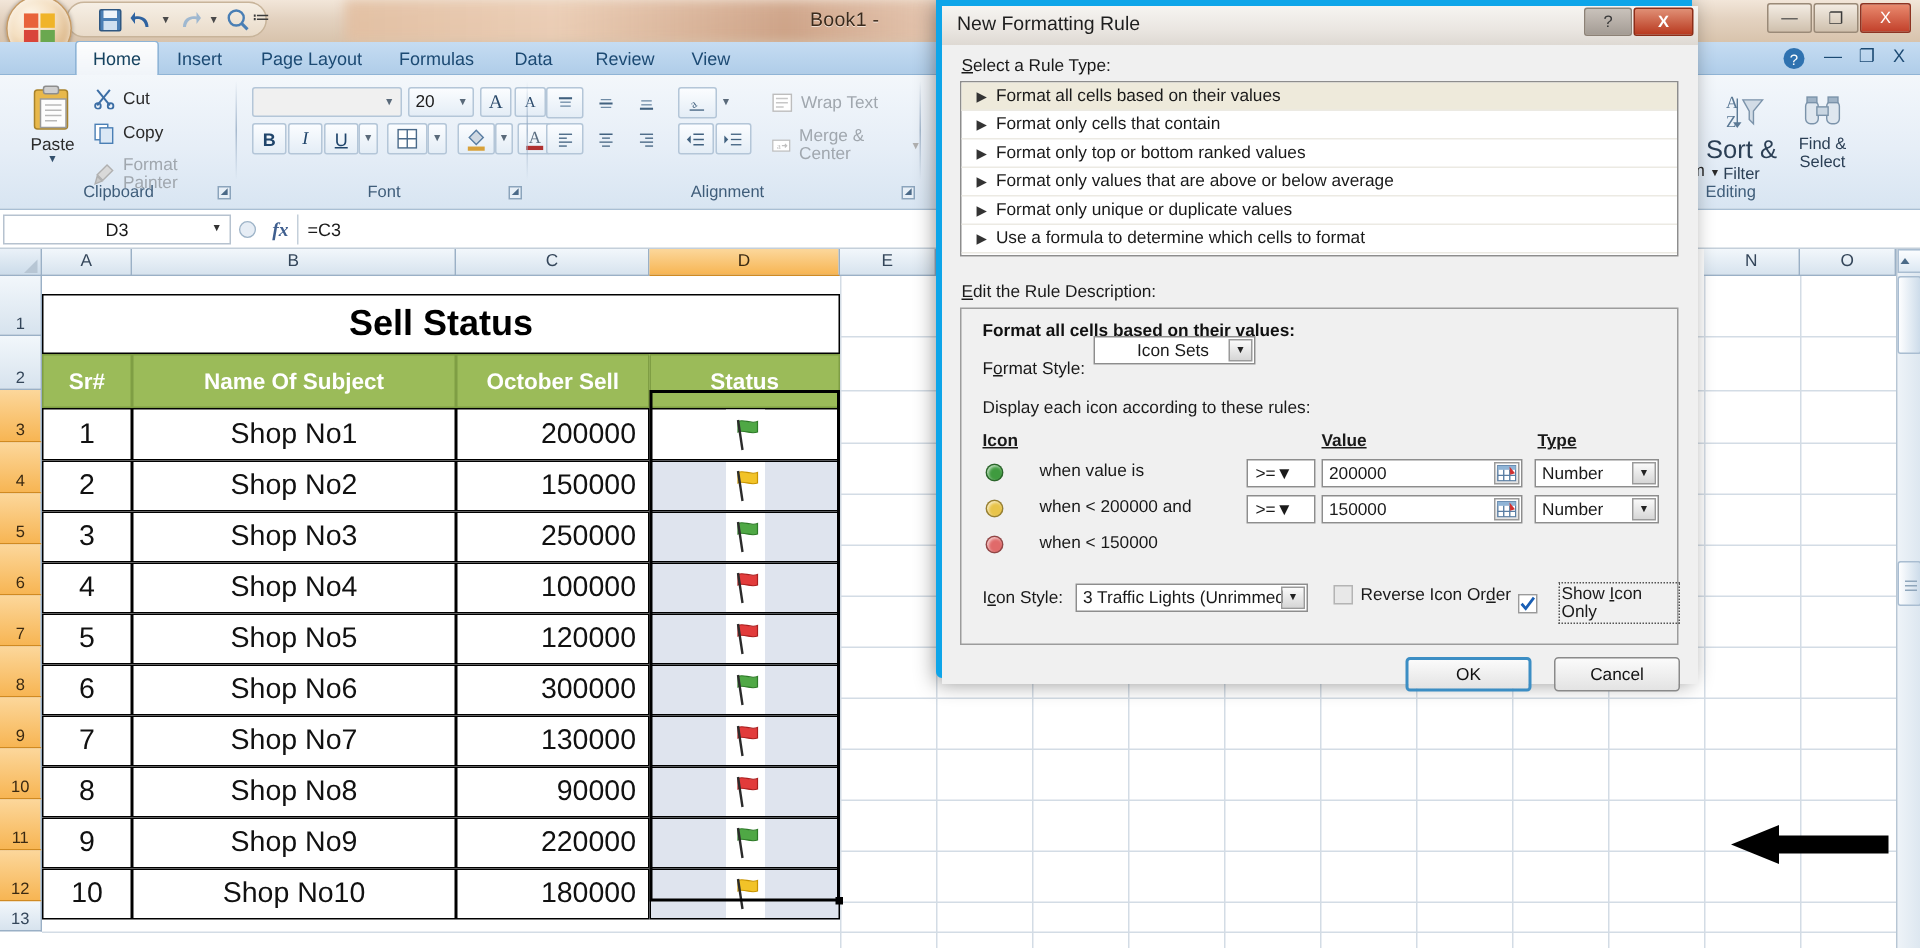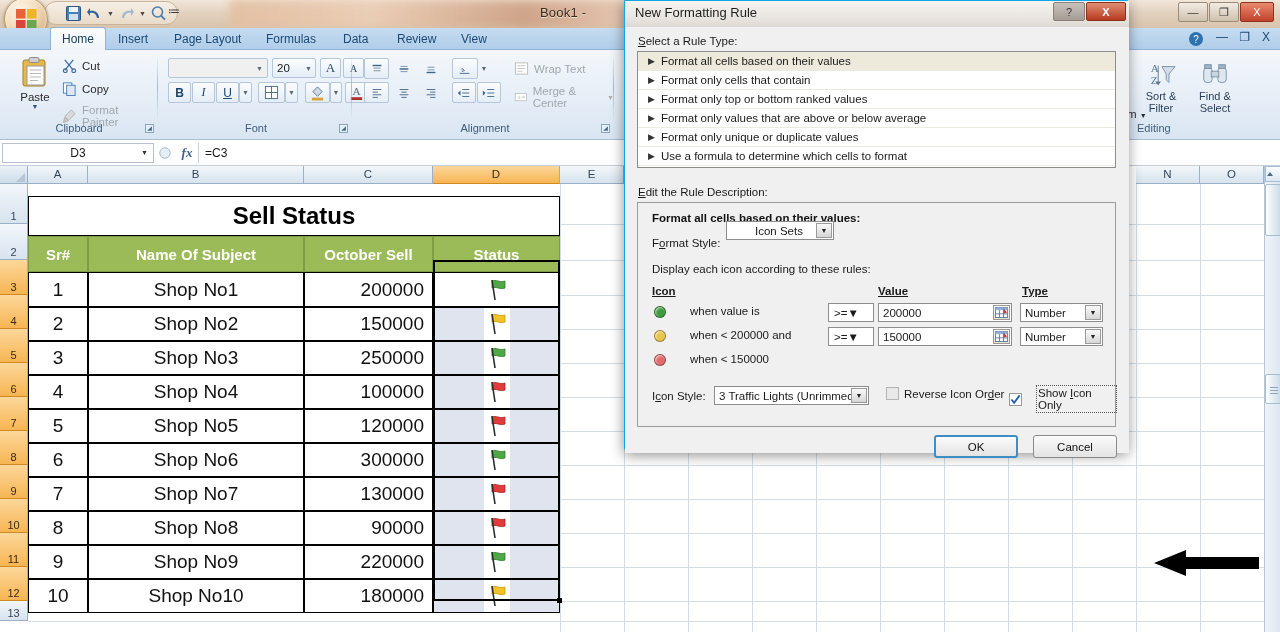--- a/index.html
+++ b/index.html
@@ -177,21 +177,21 @@
     position:absolute; right:0; top:166px; width:16px; height:466px;
     background:linear-gradient(90deg,#eef3f8,#dde7f0); border-left:1px solid #b7c6d4;
   }
   .vscroll .up { position:absolute; top:0; width:16px; height:16px; background:linear-gradient(180deg,#fbfdff,#dce8f3); border:1px solid #a9bdd1; }
   .vscroll .thumb { position:absolute; top:18px; width:16px; height:52px; background:linear-gradient(90deg,#fdfeff,#cddcea); border:1px solid #a9bdd1; border-radius:2px;}
   .vscroll .grip { position:absolute; left:4px; width:8px; height:1px; background:#8fa6bb;}
 
   
   #dialog {
     position:absolute; left:624px; top:0px; width:504px; height:452px;
-    background:#f0f0f0; border:1px solid #0ea5e9;
+    background:#f0f0f0; border:4px solid #0ea5e9;
     border-radius:0 0 4px 4px;
     box-shadow:0 3px 14px rgba(0,0,0,.45);
     z-index:50;
   }
   #dialog .dtitle-bar {
     position:absolute; left:0; top:0; width:504px; height:26px;
     background:linear-gradient(180deg,#f6f4f1 0%,#eae6e1 60%,#ded9d3 100%);
   }
   #dialog .dtitle {
     position:absolute; left:10px; top:4px; font-size:13px; color:#1e1e1e;
@@ -540,21 +540,21 @@
 
     <div class="rgroup" style="left:1135px; width:110px;">
       <div class="ctl" style="left:0px; top:8px; width:52px; display:flex; flex-direction:column; align-items:center;">
         <svg width="30" height="30" viewBox="0 0 32 32">
           <text x="5" y="13" font-size="12" fill="#5a7894" font-family="Liberation Serif">A</text>
           <text x="5" y="26" font-size="12" fill="#5a7894" font-family="Liberation Serif">Z</text>
           <line x1="13" y1="6" x2="13" y2="26" stroke="#5a7894"></line>
           <path d="M10 23 L16 23 L13 27 Z" fill="#5a7894"></path>
           <path d="M17 7 L31 7 L24.5 15 L24.5 24 L21.5 21 L21.5 15 Z" fill="#d2dce6" stroke="#7b93aa"></path>
         </svg>
-        <span style="font-size:11px; color:#2b3f55;">Sort &amp;</span>
+        <span style="font-size:17px; color:#2b3f55;">Sort &amp;</span>
         <span style="font-size:11px; color:#2b3f55;">Filter</span>
       </div>
       <div class="ctl" style="left:54px; top:8px; width:52px; display:flex; flex-direction:column; align-items:center;">
         <svg width="30" height="30" viewBox="0 0 32 32">
           <rect x="4" y="8" width="9" height="16" rx="3.5" fill="#dfe7ef" stroke="#7b93aa"></rect>
           <rect x="19" y="8" width="9" height="16" rx="3.5" fill="#dfe7ef" stroke="#7b93aa"></rect>
           <rect x="12" y="12" width="8" height="6" fill="#c9d6e2" stroke="#7b93aa"></rect>
           <rect x="5" y="5" width="7" height="4" fill="#9fb3c6" stroke="#7b93aa"></rect>
           <rect x="20" y="5" width="7" height="4" fill="#9fb3c6" stroke="#7b93aa"></rect>
         </svg>

